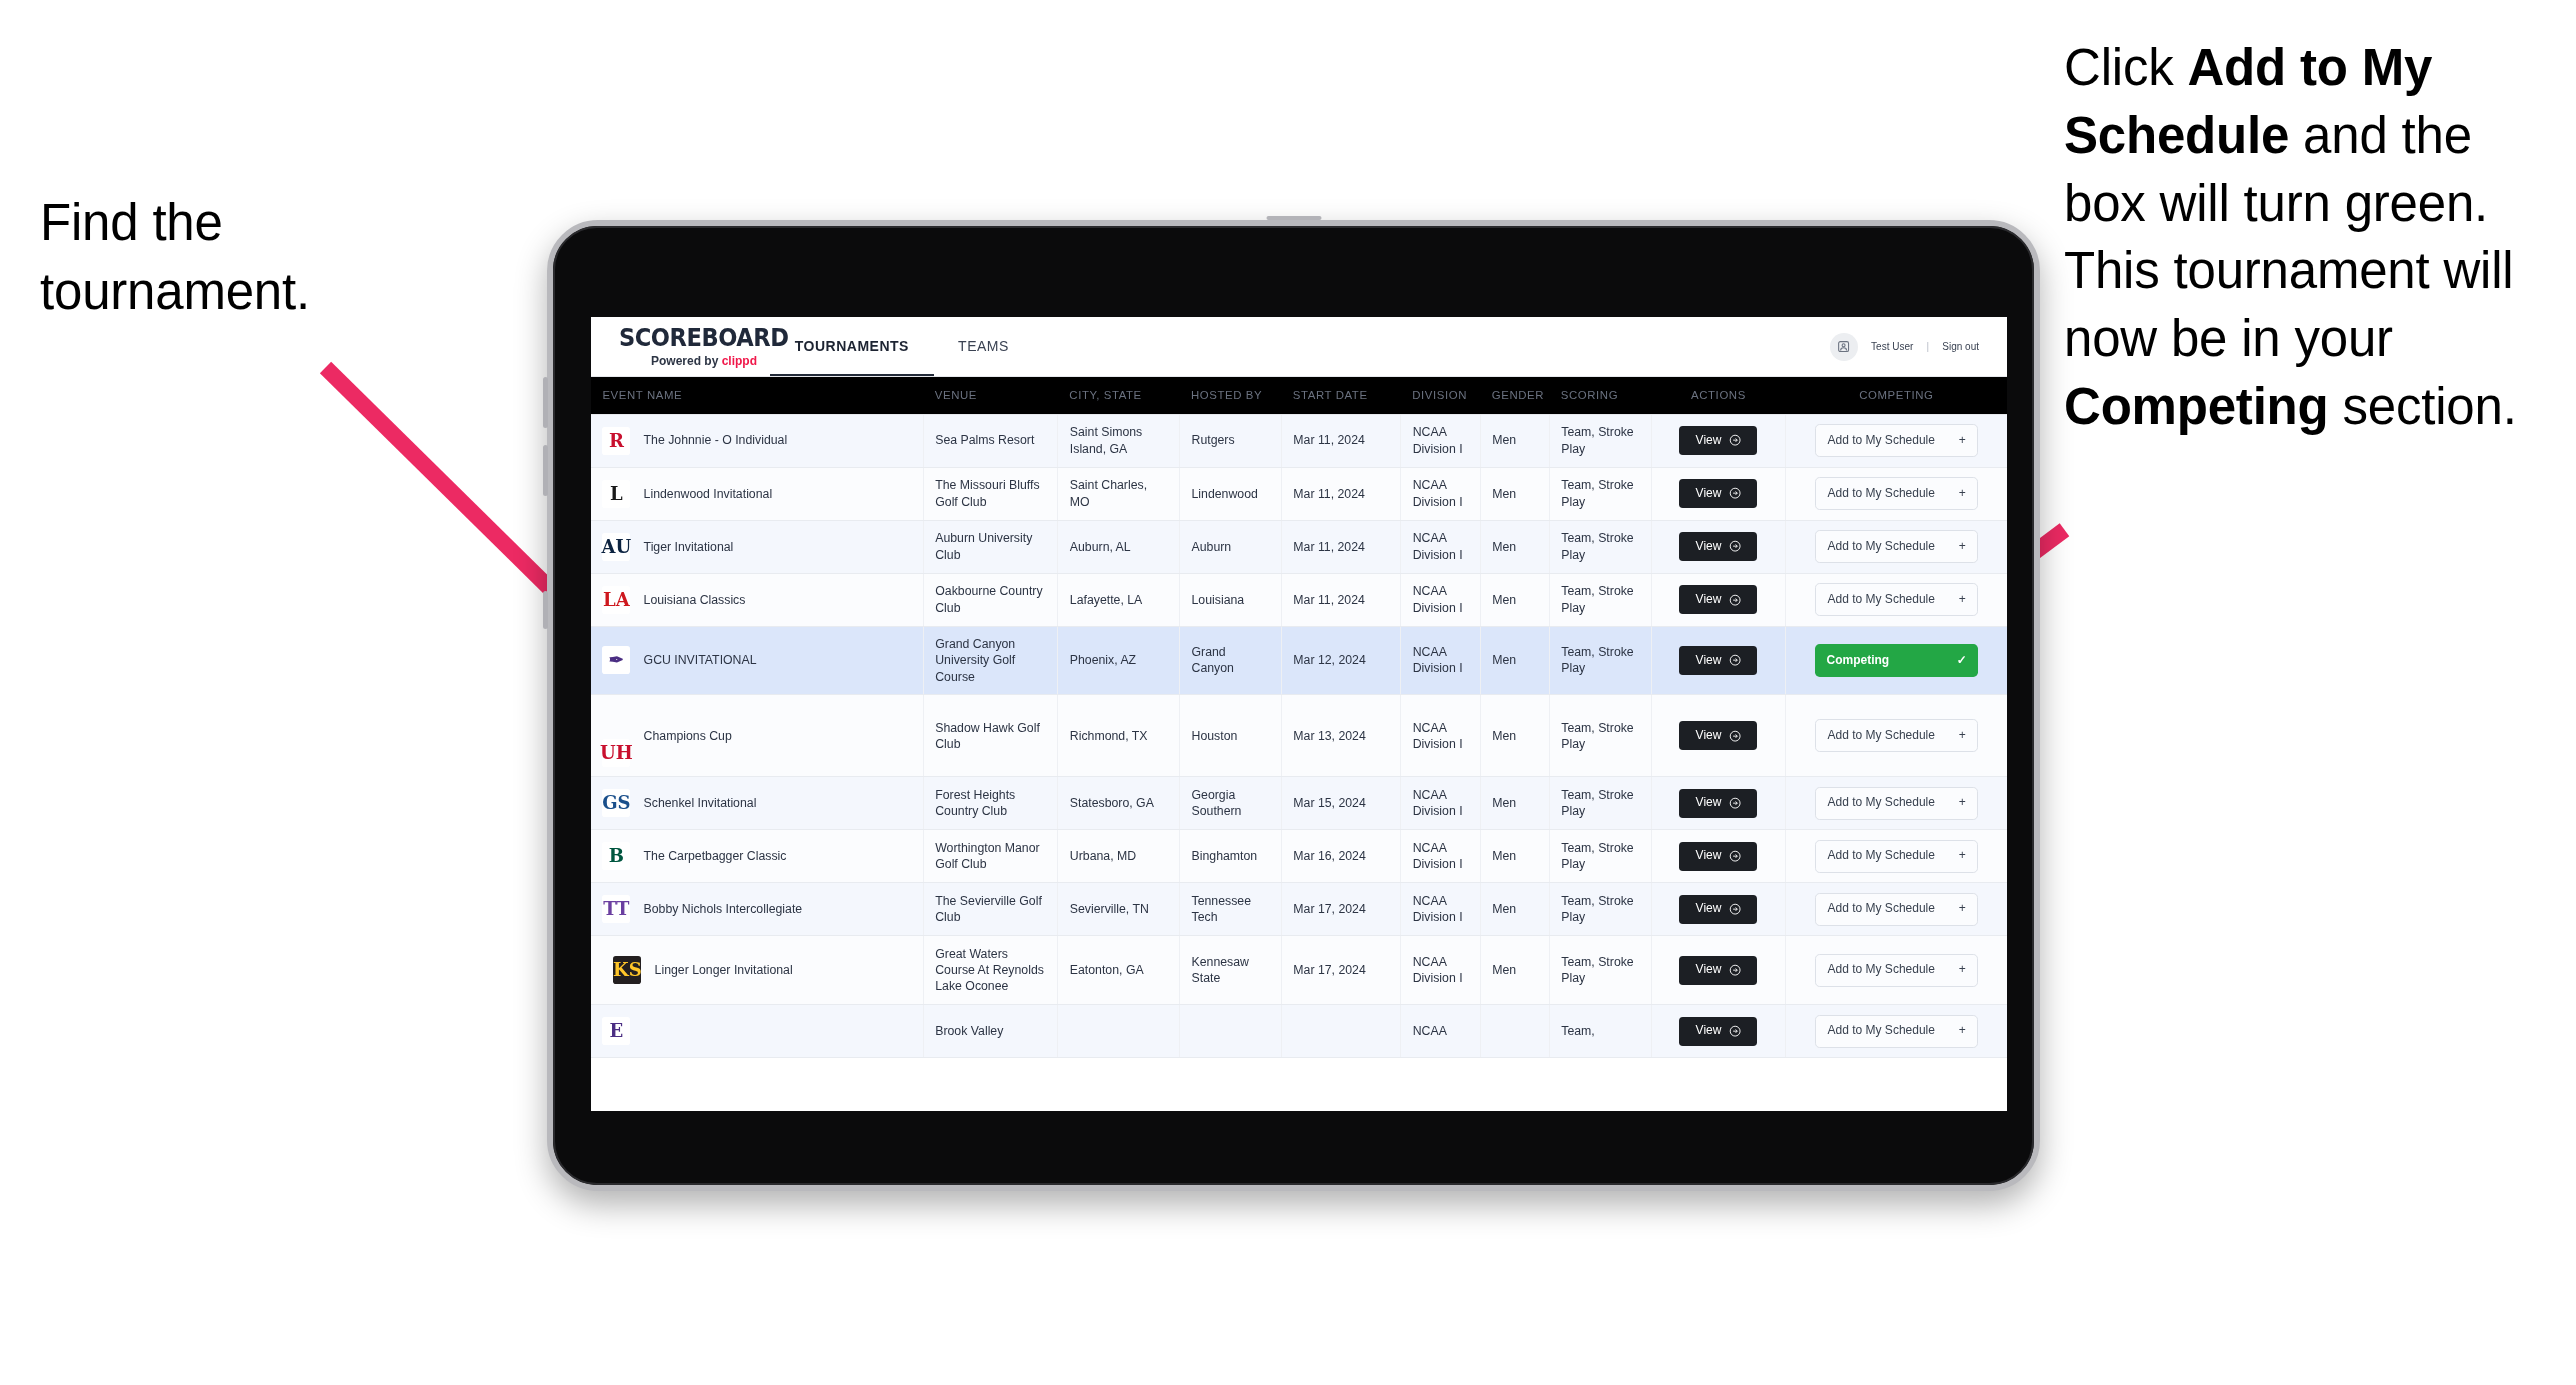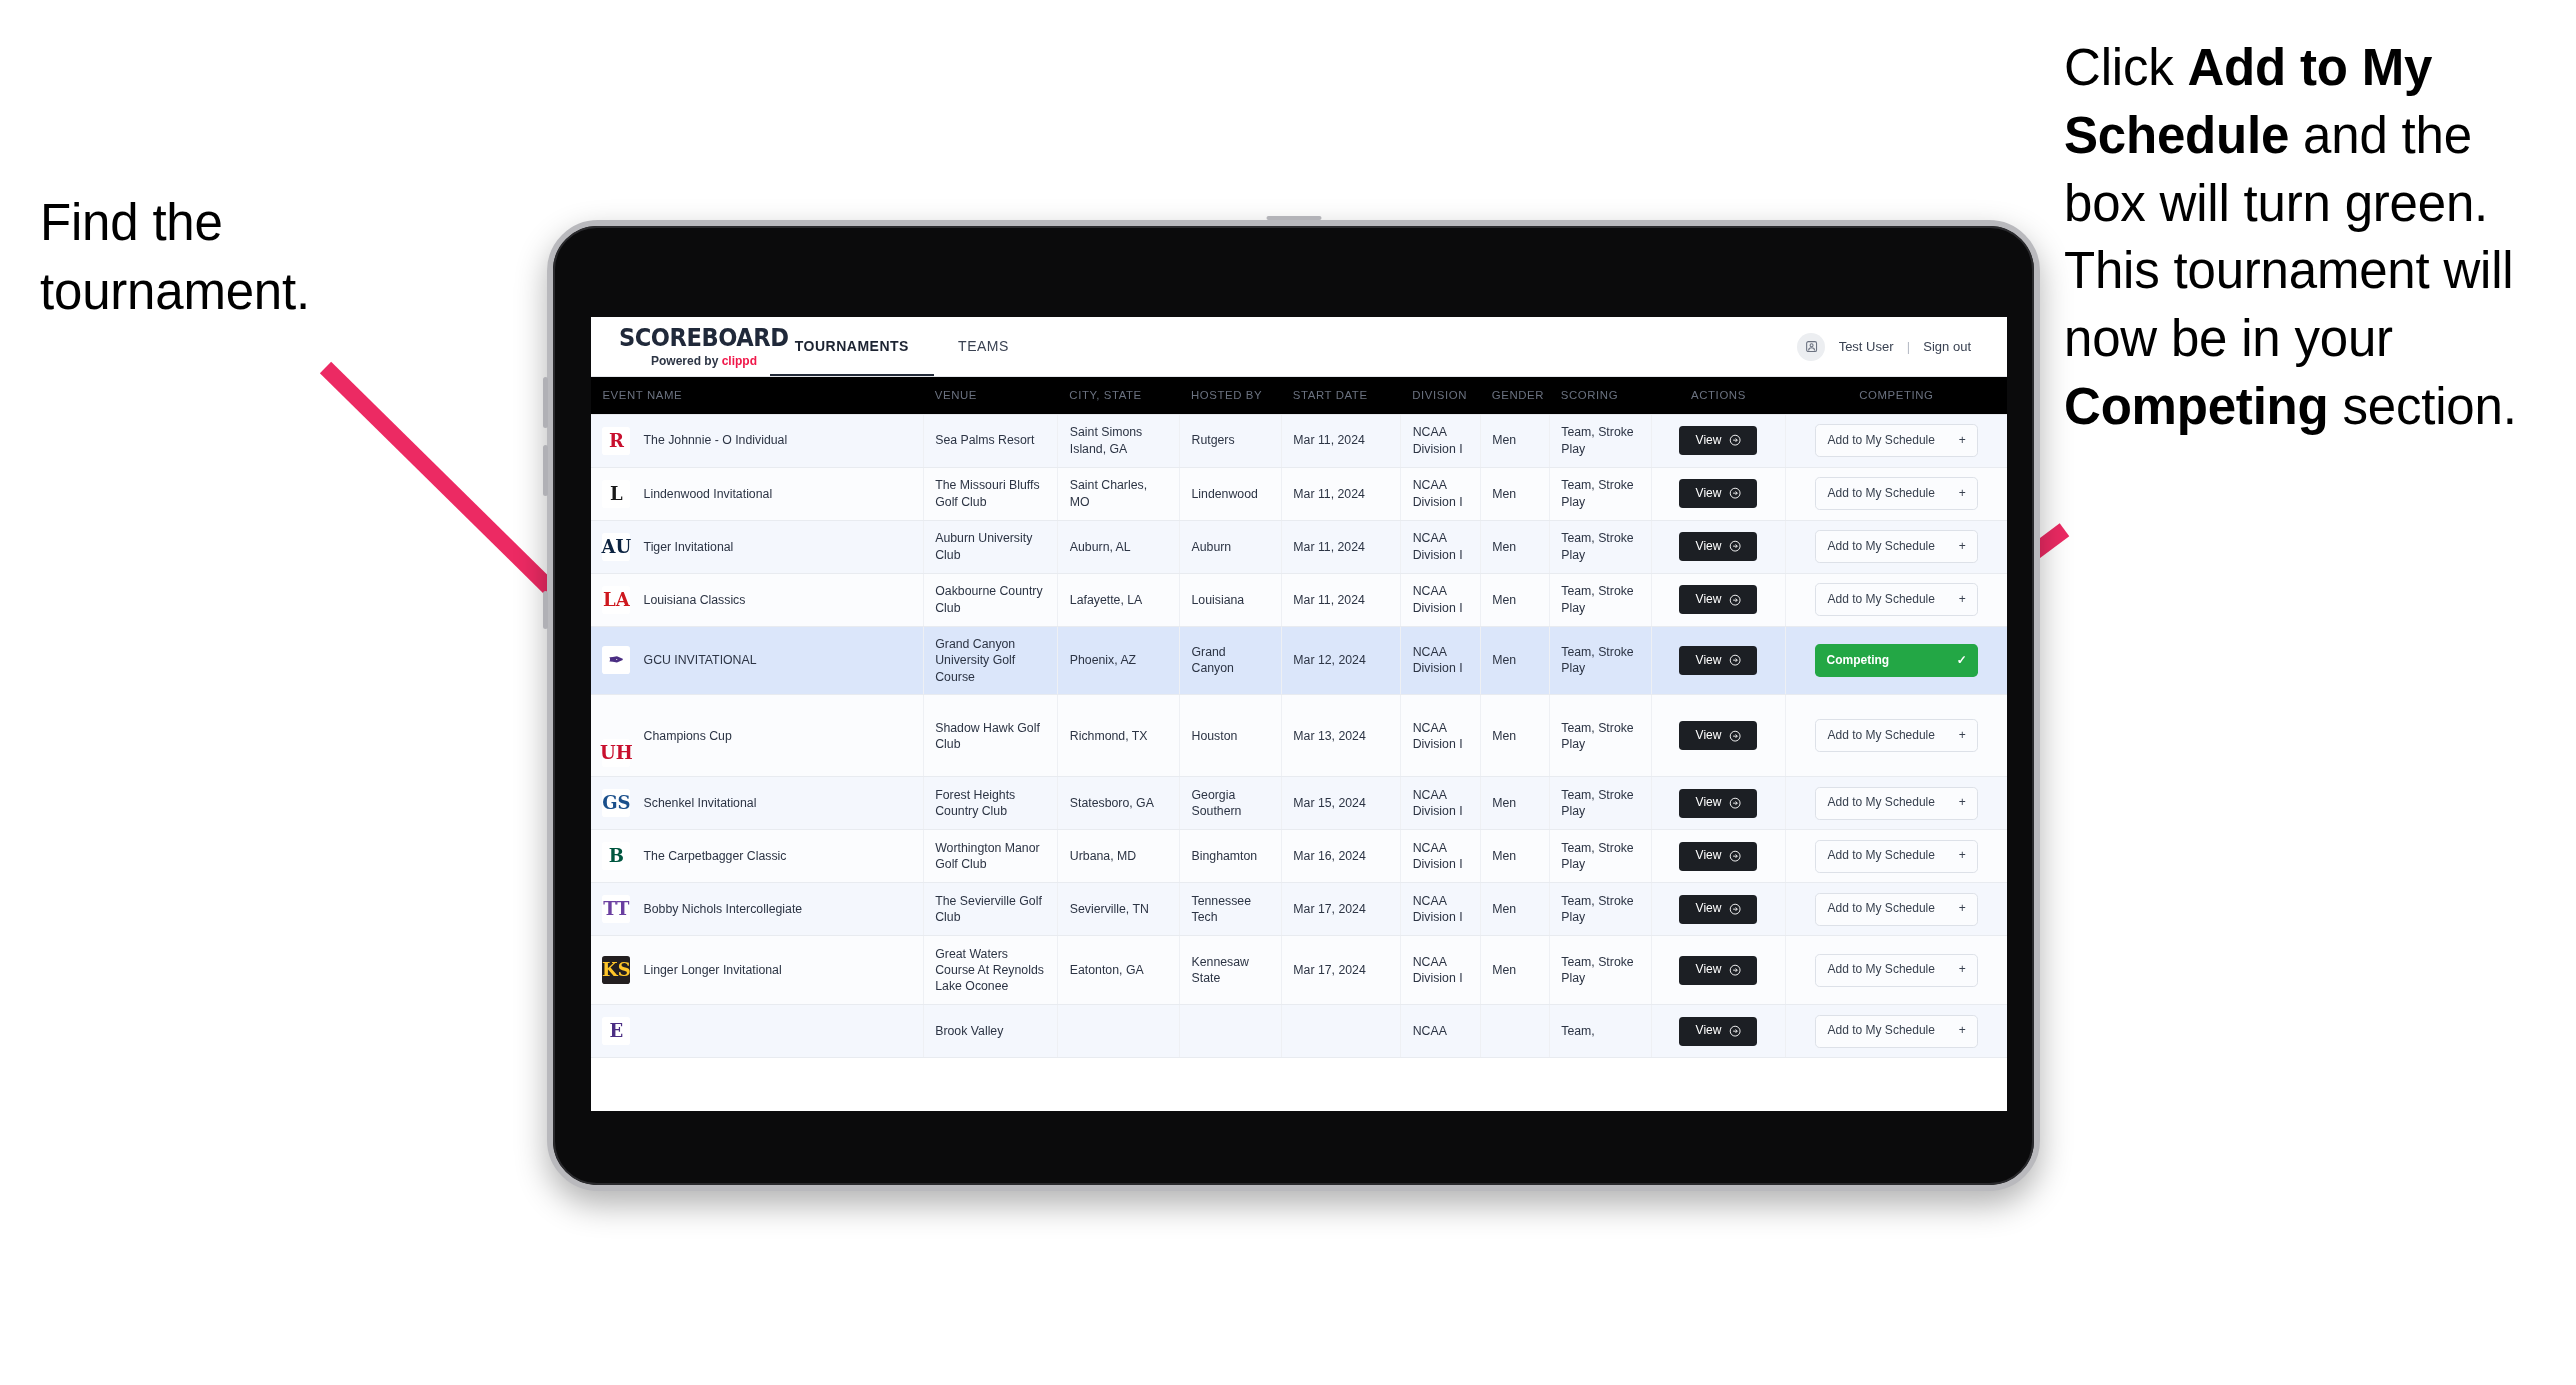--- a/index.html
+++ b/index.html
@@ -94,22 +94,22 @@
     display: flex; align-items: center; padding: 0 24.6px;
     font-size: 14px; letter-spacing: 0.5px; color: #3a4252;
     font-weight: 400;
     border-bottom: 2.8px solid transparent;
     cursor: pointer;
   }
   .navtab.active { color: #1d2432; border-bottom-color: #222a38; font-weight: 600; }
 
   .appbar-right {
     margin-left: auto; display: flex; align-items: center;
-    padding-right: 36px; gap: 13.2px;
-    font-size: 13px; color: #3a4252;
+    padding-right: 28px; gap: 13.2px;
+    font-size: 10px; color: #3a4252;
   }
   .avatar {
     width: 28px; height: 28px; border-radius: 50%;
     background: #eceef1; display: flex; align-items: center; justify-content: center;
   }
   .avatar svg { display: block; }
   .sep { color: #b7bcc6; }
   .link { cursor: pointer; }
 
   
@@ -506,21 +506,21 @@
       </div>
     </td>
     <td class="c-competing cell-center"><div class="btn-add">
                     <span>Add to My Schedule</span>
                     <span>+</span>
                   </div></td>
   </tr>
               <tr class="alt">
     <td class="c-event">
       <div class="evname">
-        <span class="logo" style="color:#ffc629;background:#231f20;">KS</span>
+        <span class="logo" style="color:#ffc629;background:#231f20;margin-left:11px;">KS</span>
         <span>Linger Longer Invitational</span>
       </div>
     </td>
     <td class="c-venue">Great Waters Course At Reynolds Lake Oconee</td>
     <td class="c-city">Eatonton, GA</td>
     <td class="c-host">Kennesaw State</td>
     <td class="c-date">Mar 17, 2024</td>
     <td class="c-div">NCAA Division I</td>
     <td class="c-gender">Men</td>
     <td class="c-scoring">Team, Stroke Play</td>

